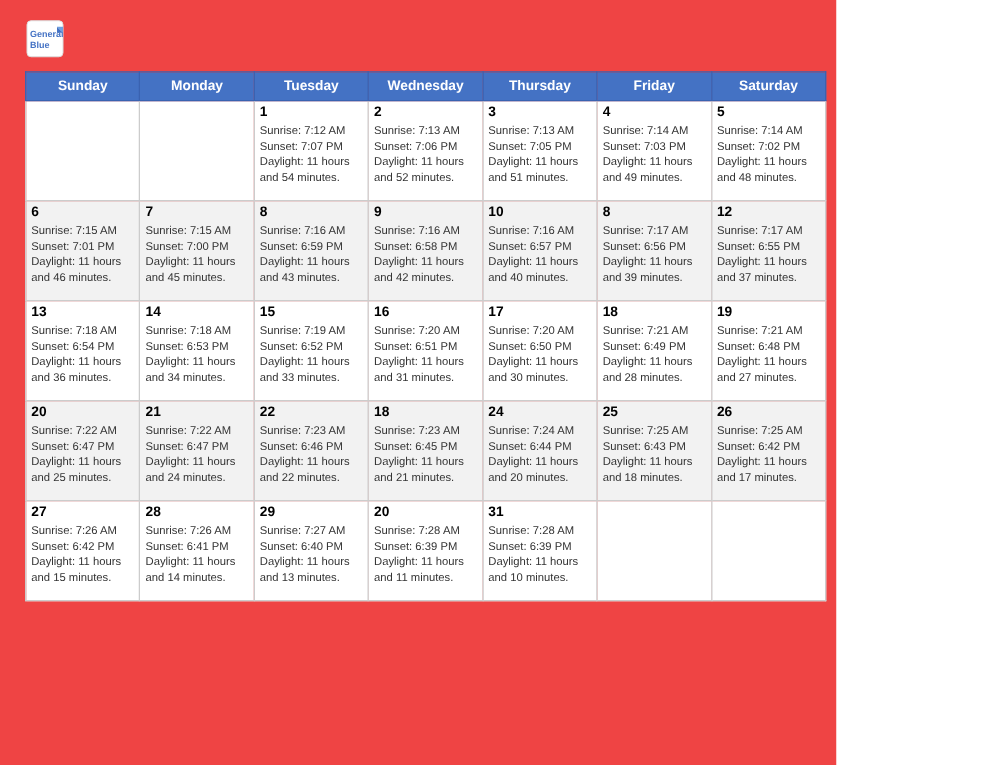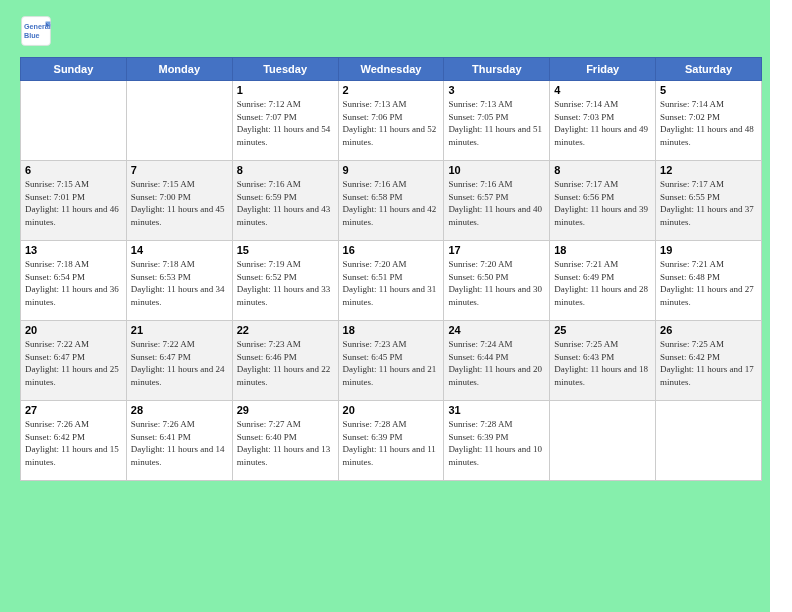--- a/index.html
+++ b/index.html
@@ -4,24 +4,24 @@
   <style>
     * { margin: 0; padding: 0; box-sizing: border-box; }
     body {
       font-family: Arial, sans-serif;
       background: #fff;
       width: 792px;
       height: 612px;
       overflow: hidden;
     }
     .page {
-      width: 770px;
+      width: 669px;
       height: 612px;
       padding: 15px 8px 10px 20px;
-      background: #86efac;
+      background: #ef4444;
     }
     .header {
       display: flex;
       justify-content: space-between;
       align-items: flex-start;
       margin-bottom: 10px;
     }
     .logo {
       display: flex;
       align-items: center;
@@ -71,21 +71,20 @@
     .cell-day {
       font-weight: bold;
       font-size: 11px;
       margin-bottom: 2px;
       color: #000;
     }
     .cell-info {
       color: #333;
       font-size: 9px;
       line-height: 1.4;
-      font-family: Liberation Serif, serif;
     }
     .empty-cell {
       background: #fff !important;
     }
   </style>
 </head>
 <body>
 
 <div class="page">
   <div class="header">

